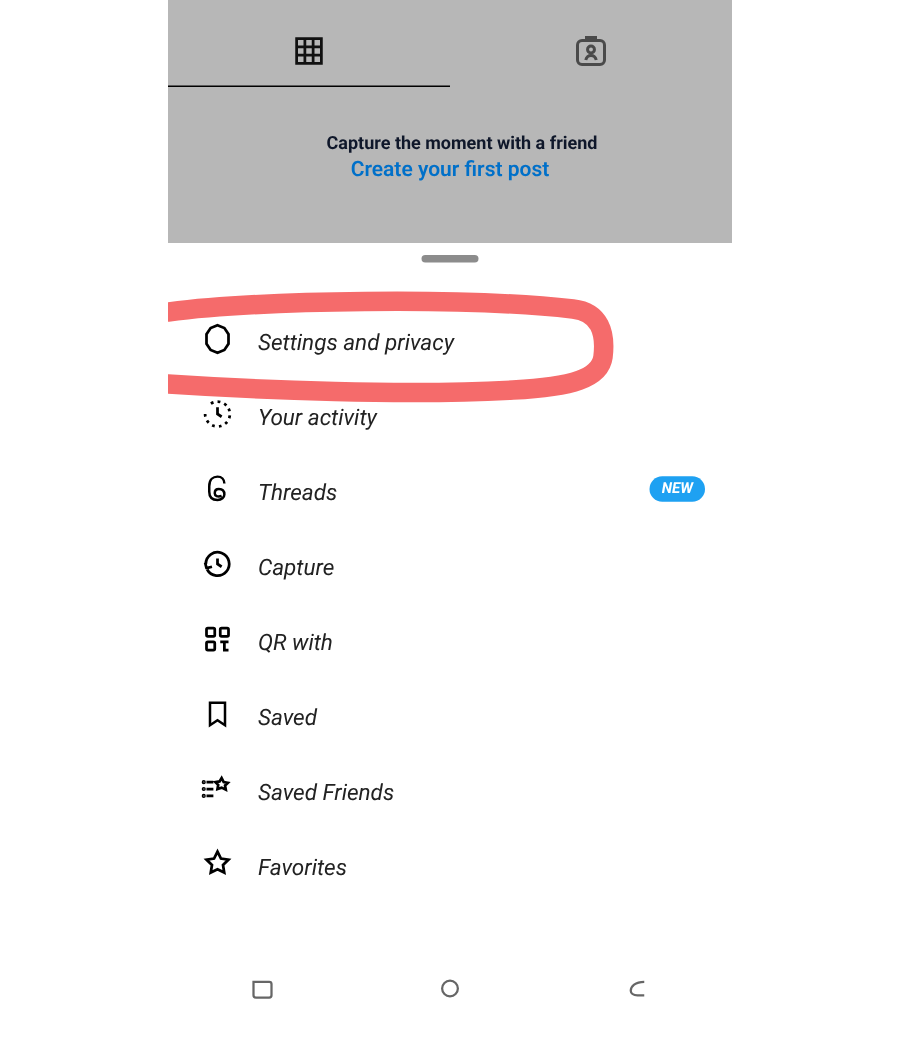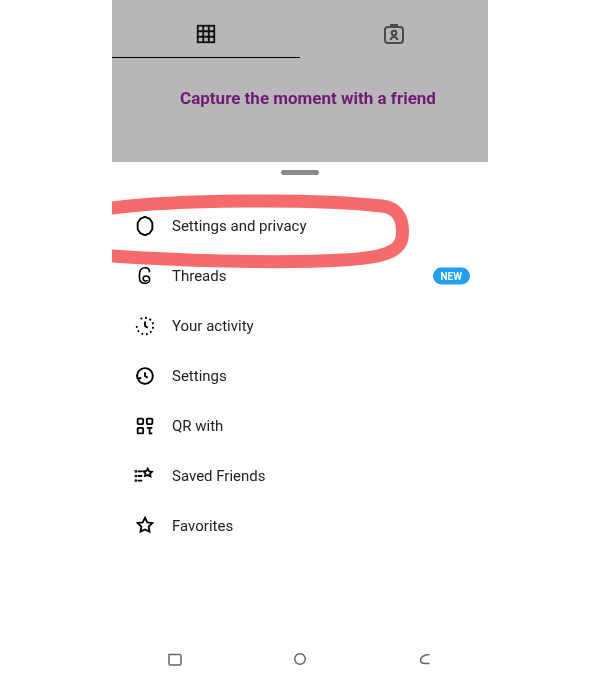--- a/index.html
+++ b/index.html
@@ -44,22 +44,22 @@
       left: 0; right: 0;
       height: 1px;
       background: #000;
     }
     .capture-row {
       text-align: center;
       padding-top: 30px;
     }
     .capture-title {
       font-weight: 700;
-      font-size: 17px;
-      color: #701a75;
+      font-size: 12px;
+      color: #0f172a;
       padding-left: 16px;
     }
     .capture-link {
       color: #0070c9;
       font-weight: 600;
       font-size: 14px;
       margin-top: 2px;
       display: inline-block;
     }
     .sheet {
@@ -76,23 +76,24 @@
       height: 5px;
       border-radius: 3px;
       background: #8c8c8c;
       margin: 8px auto 0 auto;
     }
     .menu {
       margin-top: 26px;
     }
     .menu-item {
       display: flex;
-      align-items: center;
+      align-items: flex-end;
       padding: 14px 20px;
       position: relative;
+      font-style: italic;
     }
     .icon-cell {
       width: 26px;
       display: flex;
       justify-content: center;
     }
     .label {
       font-size: 15px;
       margin-left: 14px;
       color: #222;
@@ -146,79 +147,88 @@
         <svg width="24" height="24" viewBox="0 0 24 24" fill="none" stroke="#4a4a4a" stroke-width="2">
           <rect x="3" y="5" width="18" height="16" rx="3"></rect>
             <path d="M8 3h8"></path>
             <circle cx="12" cy="11" r="2.3"></circle>
             <path d="M8.5 18c.5-2 2-3 3.5-3s3 1 3.5 3"></path>
         </svg>
       </div>
     </div>
     <div class="capture-row">
       <div class="capture-title">Capture the moment with a friend</div>
+      <div class="capture-link">Create your first post</div>
     </div>
   </div>
 
   <div class="sheet">
     <div class="grabber"></div>
     <div class="menu">
 
       <div class="menu-item">
         <span class="icon-cell">
           <svg width="22" height="22" viewBox="0 0 24 24" fill="none" stroke="#000" stroke-width="2">
               <polygon points="12,2 17,4 20,8.5 20,15.5 17,20 12,22 7,20 4,15.5 4,8.5 7,4"></polygon>
             </svg>
         </span>
         <span class="label">Settings and privacy</span>
       </div>
 
       <div class="menu-item">
         <span class="icon-cell">
+          <svg width="22" height="22" viewBox="0 0 24 24" fill="none" stroke="#000" stroke-width="2">
+              <path d="M12 7v5l3 2"></path>
+              <path d="M3 12a9 9 0 1 0 2.6-6.3" stroke-dasharray="2 3"></path>
+            </svg>
+        </span>
+        <span class="label">Your activity</span>
+      </div>
+
+      <div class="menu-item">
+        <span class="icon-cell">
           <svg width="22" height="22" viewBox="0 0 24 24" fill="none" stroke="#000" stroke-width="1.8">
               <path d="M17 8c0-3-2-5-5-5S6 5 6 10v4c0 4 2 6 6 6 3 0 5-2 5-4 0-3-2-4-4-4s-3 1-3 3 2 3 5 2"></path>
             </svg>
         </span>
         <span class="label">Threads</span>
         <span class="badge">NEW</span>
-      </div>
-
-      <div class="menu-item">
-        <span class="icon-cell">
-          <svg width="22" height="22" viewBox="0 0 24 24" fill="none" stroke="#000" stroke-width="2">
-              <path d="M12 7v5l3 2"></path>
-              <path d="M3 12a9 9 0 1 0 2.6-6.3" stroke-dasharray="2 3"></path>
-            </svg>
-        </span>
-        <span class="label">Your activity</span>
       </div>
 
       <div class="menu-item">
         <span class="icon-cell">
           <svg width="22" height="22" viewBox="0 0 24 24" fill="none" stroke="#000" stroke-width="2">
               <path d="M12 8v4l3 2"></path>
               <path d="M3.5 12a8.5 8.5 0 1 1 1 4"></path>
               <path d="M3 11l1 4 4-1" stroke-linejoin="round" fill="none"></path>
             </svg>
         </span>
-        <span class="label">Settings</span>
+        <span class="label">Capture</span>
       </div>
 
       <div class="menu-item">
         <span class="icon-cell">
           <svg width="22" height="22" viewBox="0 0 24 24" fill="none" stroke="#000" stroke-width="2">
               <rect x="4" y="4" width="6" height="6" rx="1"></rect>
               <rect x="14" y="4" width="6" height="6" rx="1"></rect>
               <rect x="4" y="14" width="6" height="6" rx="1"></rect>
               <path d="M14 14h3v3m3 3h-3v-3m3-3h-2"></path>
             </svg>
         </span>
         <span class="label">QR with</span>
       </div>
 
+      <div class="menu-item">
+        <span class="icon-cell">
+          <svg width="20" height="22" viewBox="0 0 24 24" fill="none" stroke="#000" stroke-width="2">
+              <path d="M6 3h12v18l-6-4-6 4z"></path>
+            </svg>
+        </span>
+        <span class="label">Saved</span>
+      </div>
 
 
       <div class="menu-item">
         <span class="icon-cell">
           <svg width="22" height="22" viewBox="0 0 24 24" fill="none" stroke="#000" stroke-width="2">
               <path d="M13 4l1.5 3 3 .5-2 2 .5 3-3-1.5L10 12l.5-3-2-2 3-.5z" transform="translate(2,0)"></path>
               <path d="M4 7h5M4 12h5M4 17h5"></path>
               <circle cx="2" cy="7" r="0.5" fill="#000"></circle>
               <circle cx="2" cy="12" r="0.5" fill="#000"></circle>
               <circle cx="2" cy="17" r="0.5" fill="#000"></circle>

